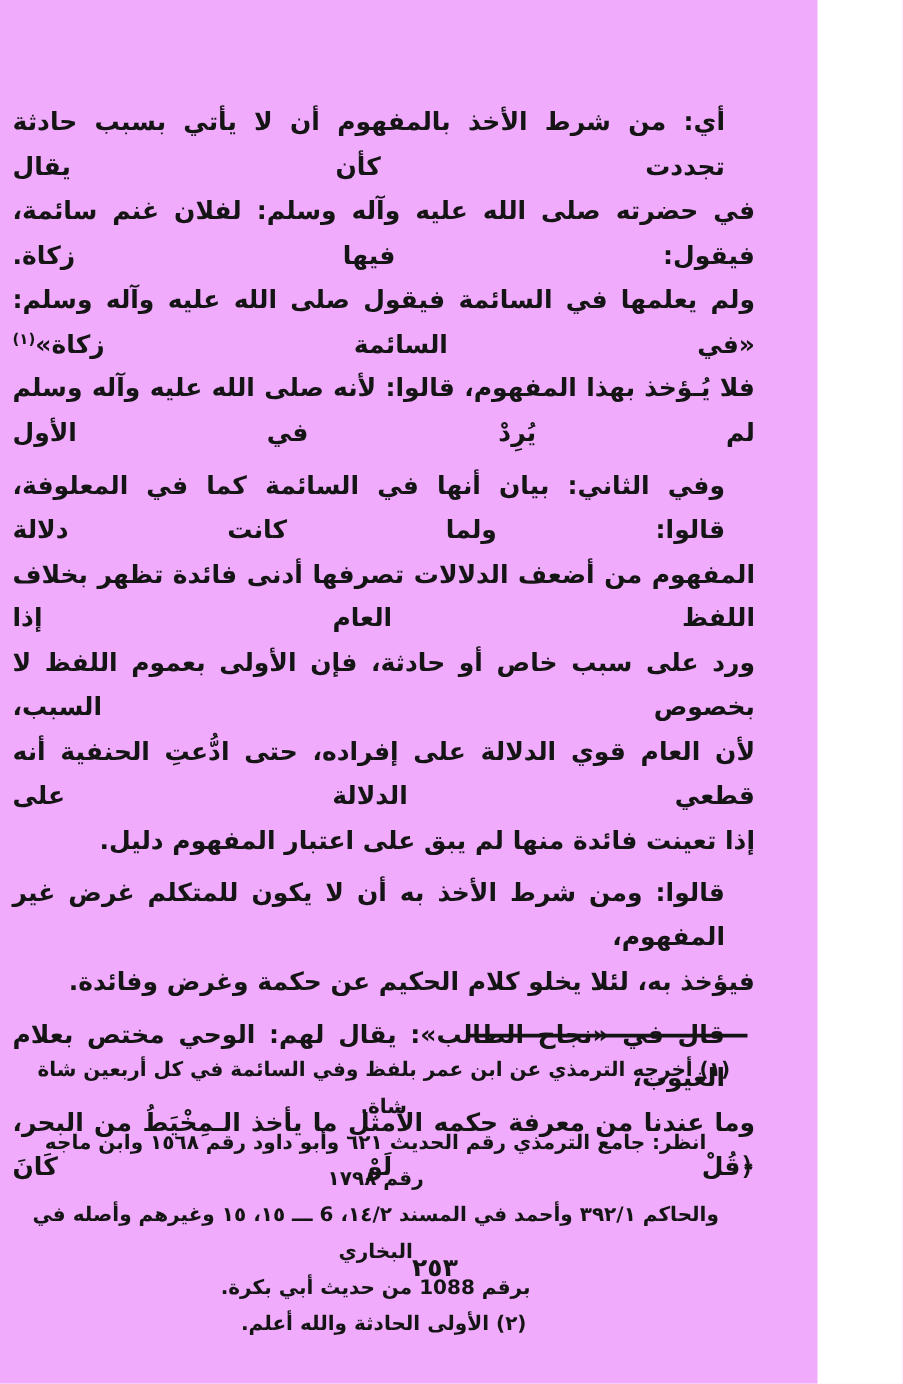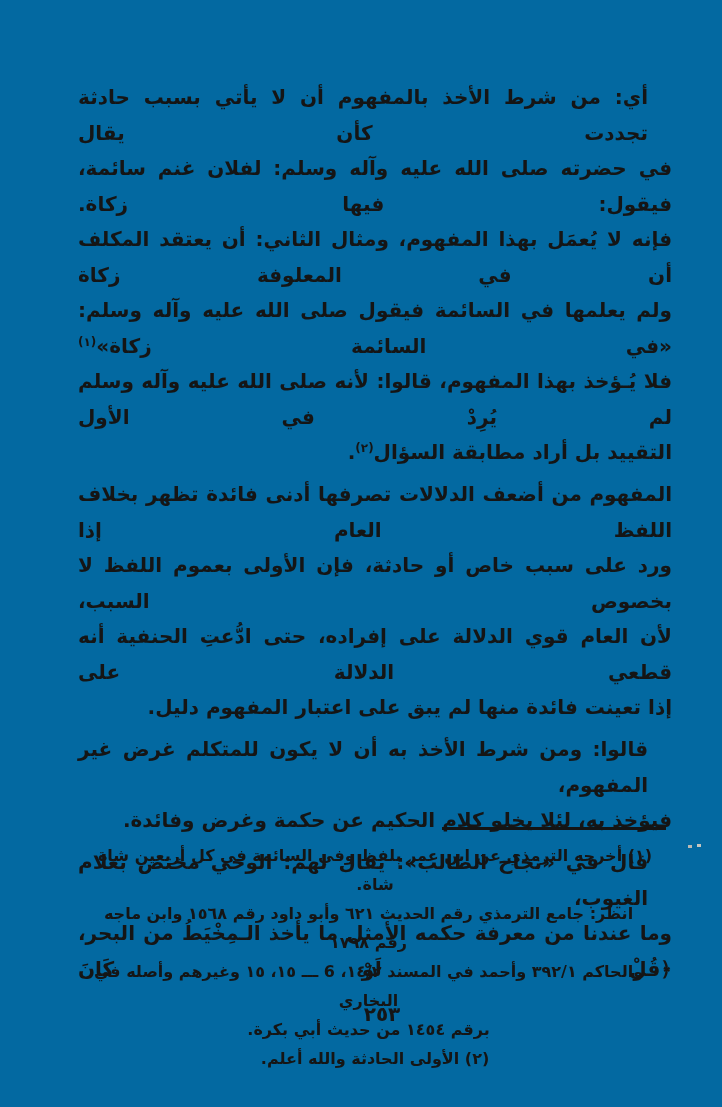--- a/index.html
+++ b/index.html
@@ -1,19 +1,19 @@
 <!DOCTYPE html>
 <html lang="ar"><head>
 <meta charset="utf-8">
 <style>
   * { margin:0; padding:0; box-sizing:border-box; }
   html,body { background:#ffffff; }
   .sheet{
-    position:relative; width:722px; height:1107px;
-    background:#0369a1; overflow:hidden;
+    position:relative; width:654px; height:1107px;
+    background:#f0abfc; overflow:hidden;
     font-family:"DejaVu Sans", sans-serif;
     direction:rtl; color:#151515;
   }
   .body-text{
     position:absolute; top:80px; right:50px; width:594px;
     font-size:20px; font-weight:bold; line-height:35.5px;
   }
   .para{ margin:0 0 6.5px 0; }
   .line{ display:block; text-align:justify; text-align-last:auto; }
   .j{ text-align-last:justify; }
@@ -45,27 +45,26 @@
 </head>
 <body>
 
 <div class="sheet">
 
   <div class="body-text">
 
     <p class="para">
       <span class="line j first">أي: من شرط الأخذ بالمفهوم أن لا يأتي بسبب حادثة تجددت كأن يقال</span>
       <span class="line j">في حضرته صلى الله عليه وآله وسلم: لفلان غنم سائمة، فيقول: فيها زكاة.</span>
-      <span class="line j">فإنه لا يُعمَل بهذا المفهوم، ومثال الثاني: أن يعتقد المكلف أن في المعلوفة زكاة</span>
       <span class="line j"><span>ولم يعلمها في السائمة فيقول صلى الله عليه وآله وسلم: «في السائمة زكاة»</span><sup class="fnref">(١)</sup></span>
       <span class="line j">فلا يُـؤخذ بهذا المفهوم، قالوا: لأنه صلى الله عليه وآله وسلم لم يُرِدْ في الأول</span>
-      <span class="line"><span>التقييد بل أراد مطابقة السؤال</span><sup class="fnref">(٢)</sup><span>.</span></span>
     </p>
 
     <p class="para">
+      <span class="line j first">وفي الثاني: بيان أنها في السائمة كما في المعلوفة، قالوا: ولما كانت دلالة</span>
       <span class="line j">المفهوم من أضعف الدلالات تصرفها أدنى فائدة تظهر بخلاف اللفظ العام إذا</span>
       <span class="line j">ورد على سبب خاص أو حادثة، فإن الأولى بعموم اللفظ لا بخصوص السبب،</span>
       <span class="line j">لأن العام قوي الدلالة على إفراده، حتى ادُّعتِ الحنفية أنه قطعي الدلالة على</span>
       <span class="line">إذا تعينت فائدة منها لم يبق على اعتبار المفهوم دليل.</span>
     </p>
 
     <p class="para">
       <span class="line j first">قالوا: ومن شرط الأخذ به أن لا يكون للمتكلم غرض غير المفهوم،</span>
       <span class="line">فيؤخذ به، لئلا يخلو كلام الحكيم عن حكمة وغرض وفائدة.</span>
     </p>
@@ -78,19 +77,19 @@
 
   </div>
 
   <div class="fn-divider"></div>
   <div class="scan-mark"></div>
 
   <div class="footnotes">
     <span class="fn-line">(١) أخرجه الترمذي عن ابن عمر بلفظ وفي السائمة في كل أربعين شاة شاة.</span>
     <span class="fn-line cont">انظر: جامع الترمذي رقم الحديث ٦٢١ وأبو داود رقم ١٥٦٨ وابن ماجه رقم ١٧٩٨</span>
     <span class="fn-line cont">والحاكم ٣٩٢/١ وأحمد في المسند ١٤/٢، 6 ـــ ١٥، ١٥ وغيرهم وأصله في البخاري</span>
-    <span class="fn-line cont">برقم ١٤٥٤ من حديث أبي بكرة.</span>
+    <span class="fn-line cont">برقم 1088 من حديث أبي بكرة.</span>
     <span class="fn-line">(٢) الأولى الحادثة والله أعلم.</span>
   </div>
 
   <div class="page-number">٢٥٣</div>
 
 </div>
 
 </body></html>

